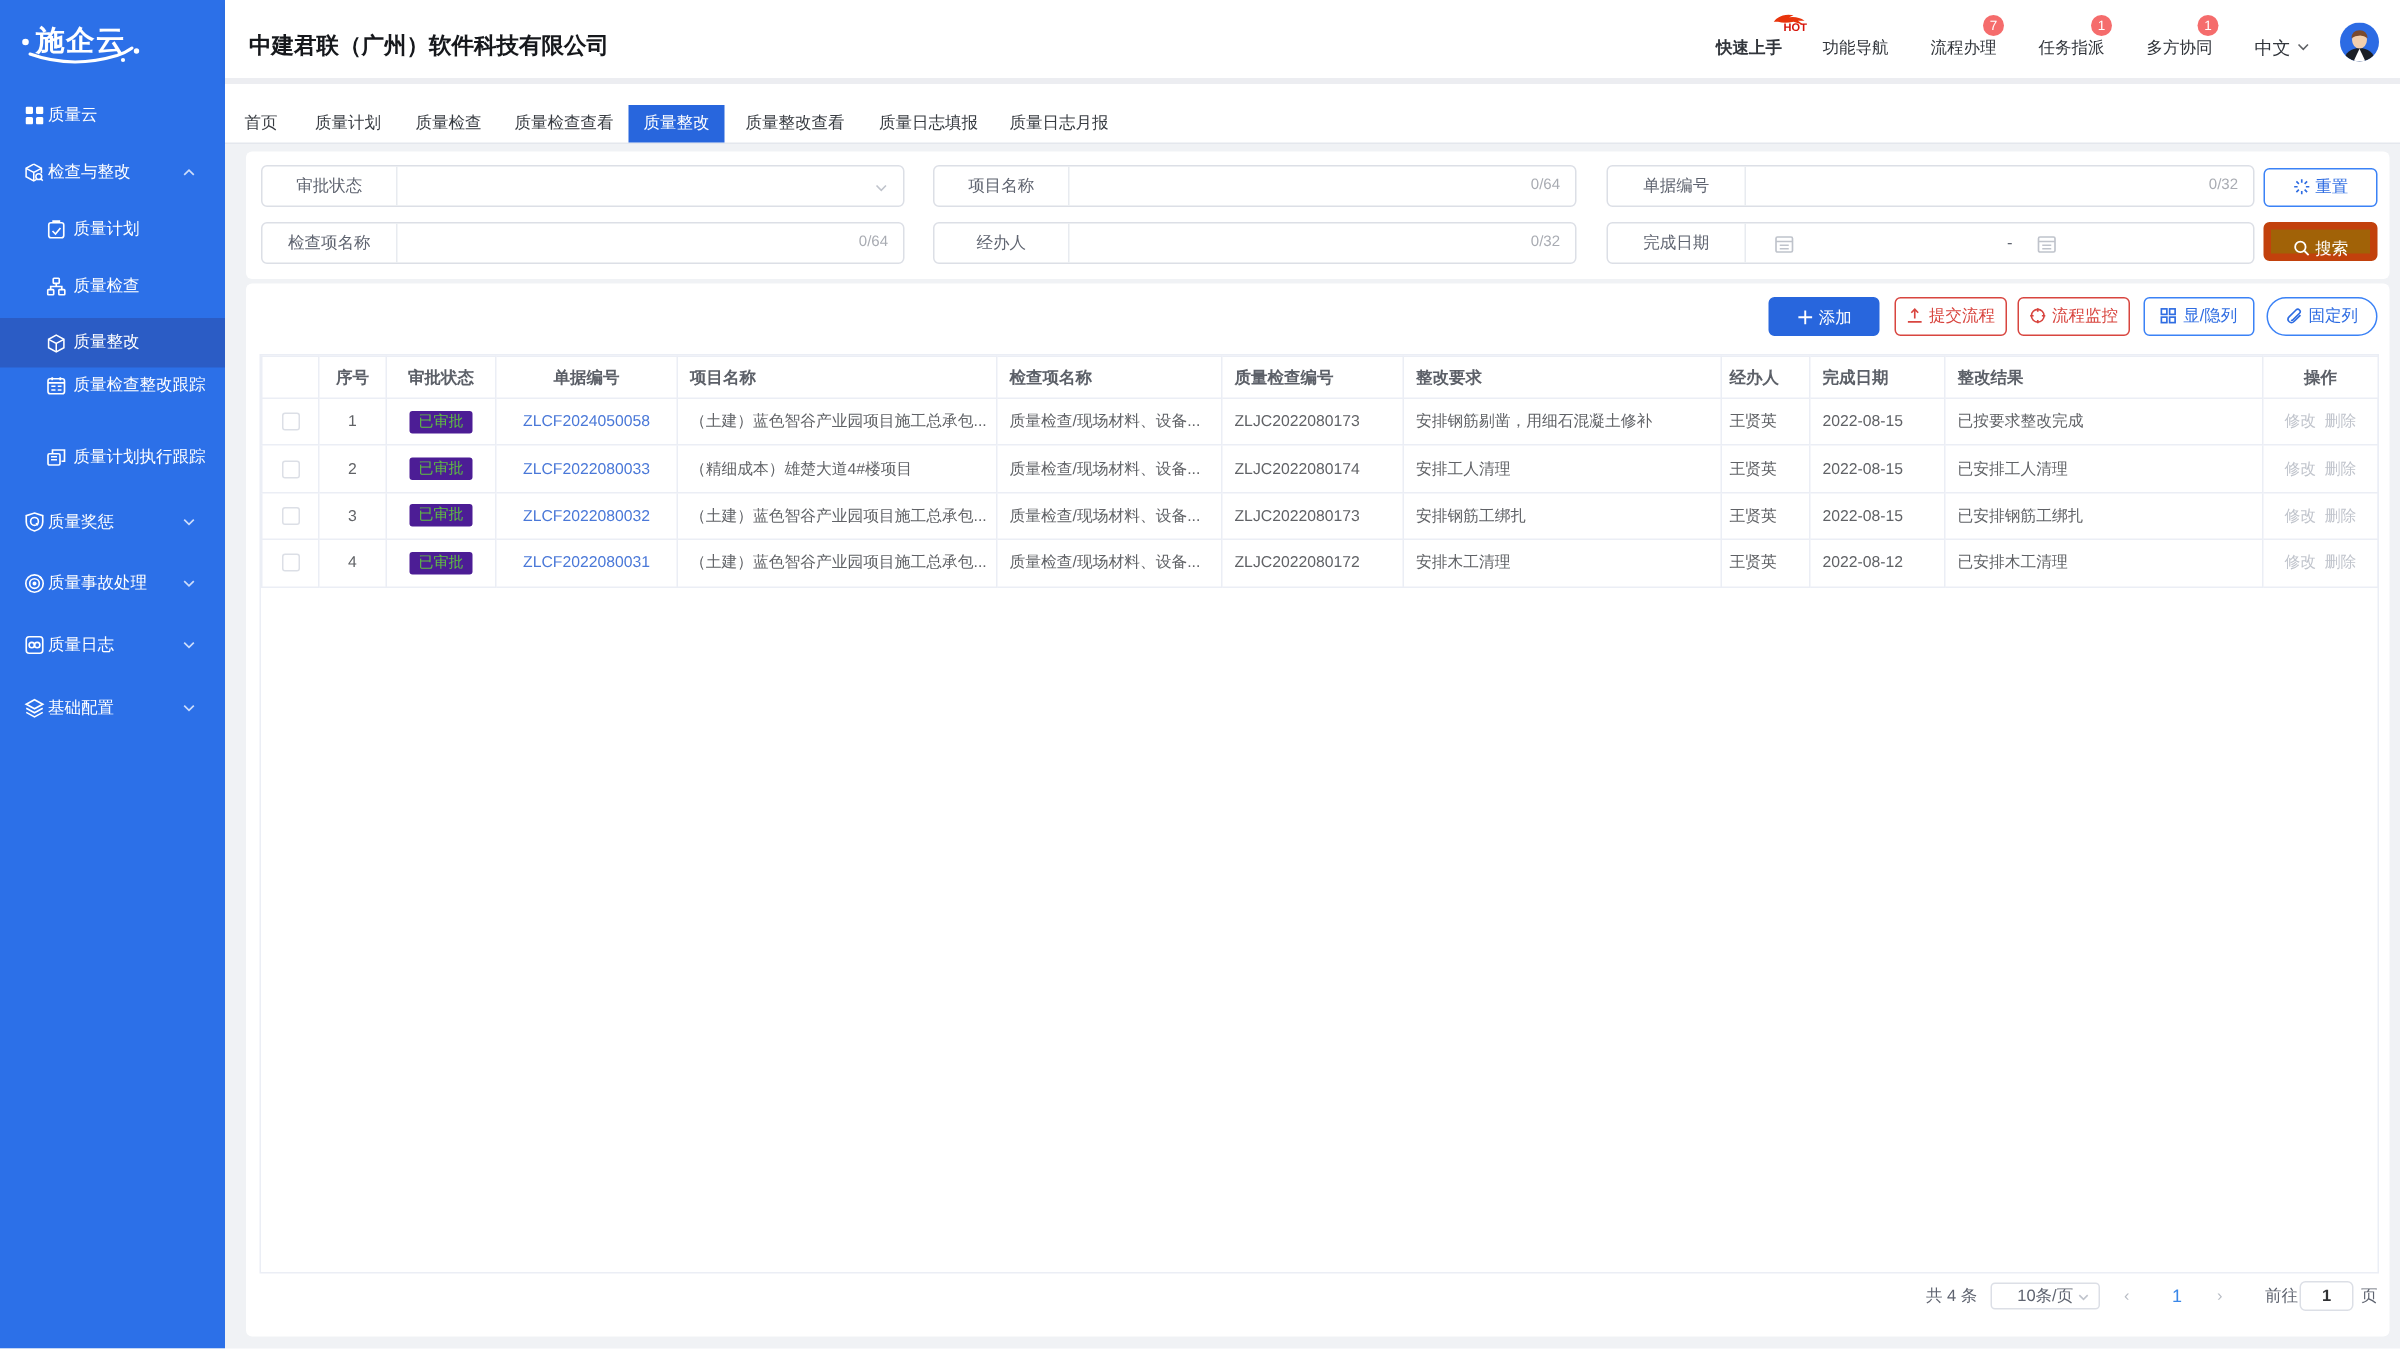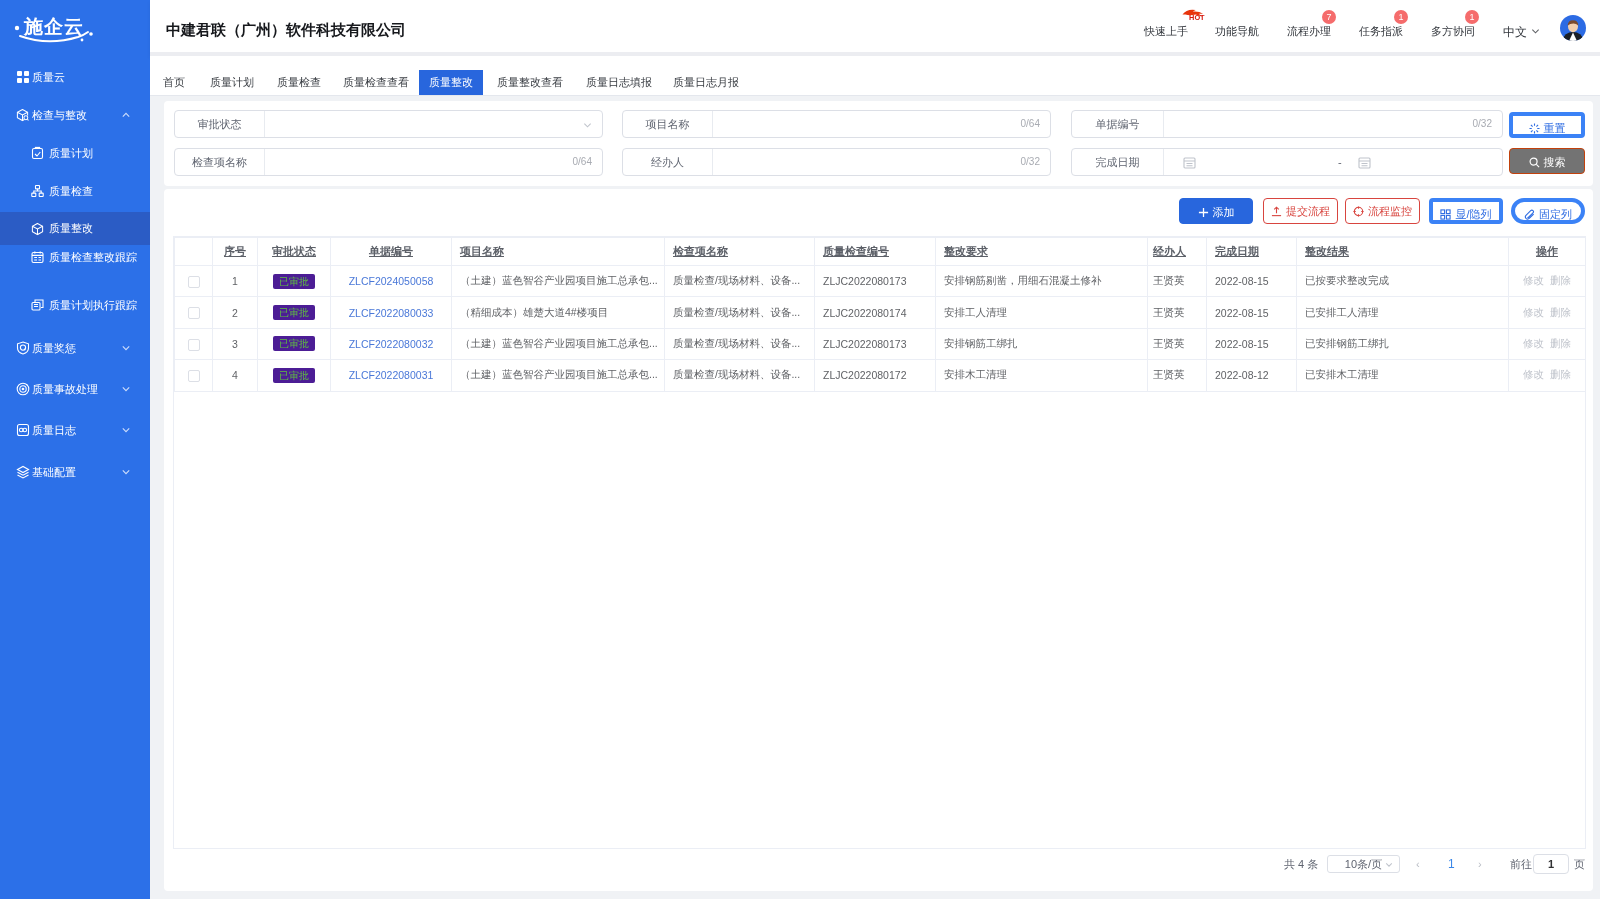--- a/index.html
+++ b/index.html
@@ -27,28 +27,28 @@
 #tcard{position:absolute;left:164px;top:189px;width:1429px;height:702px;background:#fff;border-radius:4px;}
 
 .ff{position:absolute;height:28px;border:1px solid #dcdfe6;border-radius:4px;background:#fff;}
 .ff .lbl{position:absolute;left:0;top:0;height:100%;font-size:11px;color:#5f6470;text-align:center;line-height:26px;border-right:1px solid #e8ebf0;}
 .cnt{position:absolute;top:0;line-height:26px;font-size:10px;color:#a8abb2;}
 .chev{position:absolute;width:9px;height:9px;}
 
 .btn{position:absolute;height:26px;border-radius:4px;font-size:11px;line-height:24px;text-align:center;white-space:nowrap;}
 .btn svg{vertical-align:-2px;margin-right:4px;}
 .b-blue{background:#2866dd;color:#fff;border:1px solid #2866dd;line-height:26px;}
-.b-oblue{background:#fff;color:#2e6ce2;border:4px solid #3b82f6;}
+.b-oblue{background:#fff;color:#2e6ce2;border:1px solid #3b82f6;}
 .b-red{background:#fff;color:#d8453f;border:1px solid #d8453f;}
-.b-orange{background:#737373;color:#fff;border:1px solid #c2410c;line-height:26px;}
+.b-orange{background:#a16207;color:#fff;border:5px solid #c2410c;line-height:26px;}
 
 #tblwrap{position:absolute;left:9px;top:47px;width:1413px;height:613px;border:1px solid #ebeef5;}
 table{border-collapse:collapse;table-layout:fixed;width:1412px;font-size:10.5px;color:#606266;}
 th,td{border:1px solid #ebeef5;overflow:hidden;white-space:nowrap;padding:0 8px;}
-th{height:28px;font-weight:bold;font-size:11px;color:#5c6068;text-align:left;background:#fff;text-decoration:underline;}
+th{height:28px;font-weight:bold;font-size:11px;color:#5c6068;text-align:left;background:#fff;}
 td{height:31.4px;}
 .ctr{text-align:center;padding:0 2px;}
 .link{color:#4a78d8;}
 .tag{display:inline-block;background:#4c1d95;color:#5fbf40;font-size:10px;line-height:15px;padding:0 6px;border-radius:2px;}
 .cbx{display:inline-block;width:12px;height:12px;border:1px solid #dcdfe6;border-radius:2px;background:#fff;vertical-align:middle;}
 .op{color:#c0c4cc;}
 
 .pg{position:absolute;font-size:11px;color:#5f6470;}
 </style>
 </head>
@@ -168,21 +168,21 @@
           <path d="M1.5 9.9 L7 12.9 L12.5 9.9"></path>
         </svg>
       <span style="margin-left:32px;">基础配置</span>
       <svg class="caret" viewBox="0 0 10 10" fill="none" stroke="#cdddfb" stroke-width="1.4">
           <path d="M1 3 L5 7 L9 3"></path>
         </svg>
     </div>
   </div>
   <div id="topbar">
     <div id="company">中建君联（广州）软件科技有限公司</div>
-    <div class="nav-it" style="left:994px;">快速上手</div>
+    <div class="nav-it" style="left:994px;font-weight:bold;">快速上手</div>
     <svg class="abs" style="left:1031px;top:7px;" width="25" height="15" viewBox="0 0 34 20">
       <path d="M2 10 Q8 2 20 4 L16 6 Q24 5 30 9 L24 9 Q27 11 29 13 L20 10 Q12 12 6 10 Z" fill="#e8340c"></path>
       <text x="11" y="18" font-size="10" font-weight="bold" fill="#d5140b" font-family="Liberation Sans">HOT</text>
     </svg>
     <div class="nav-it" style="left:1065px;">功能导航</div>
     <div class="nav-it" style="left:1137px;">流程办理</div>
     <div class="nbadge" style="left:1172px;top:10px;">7</div>
     <div class="nav-it" style="left:1209px;">任务指派</div>
     <div class="nbadge" style="left:1244px;top:10px;">1</div>
     <div class="nav-it" style="left:1281px;">多方协同</div>

